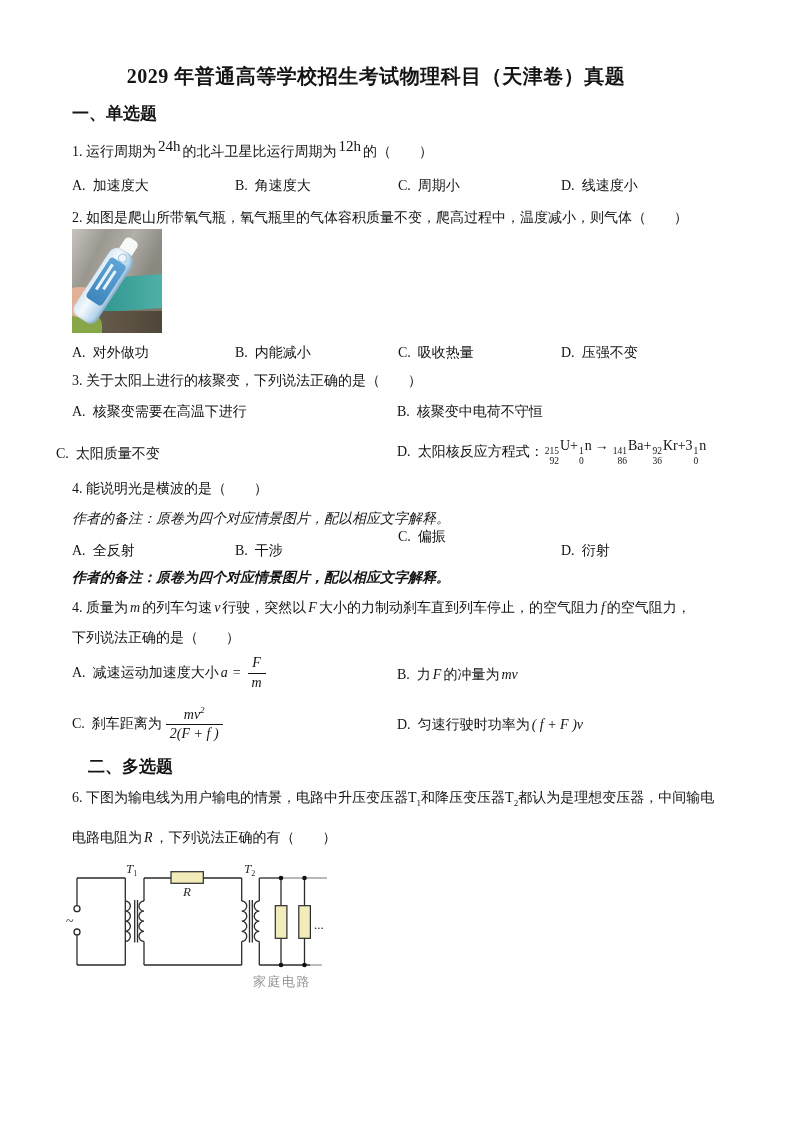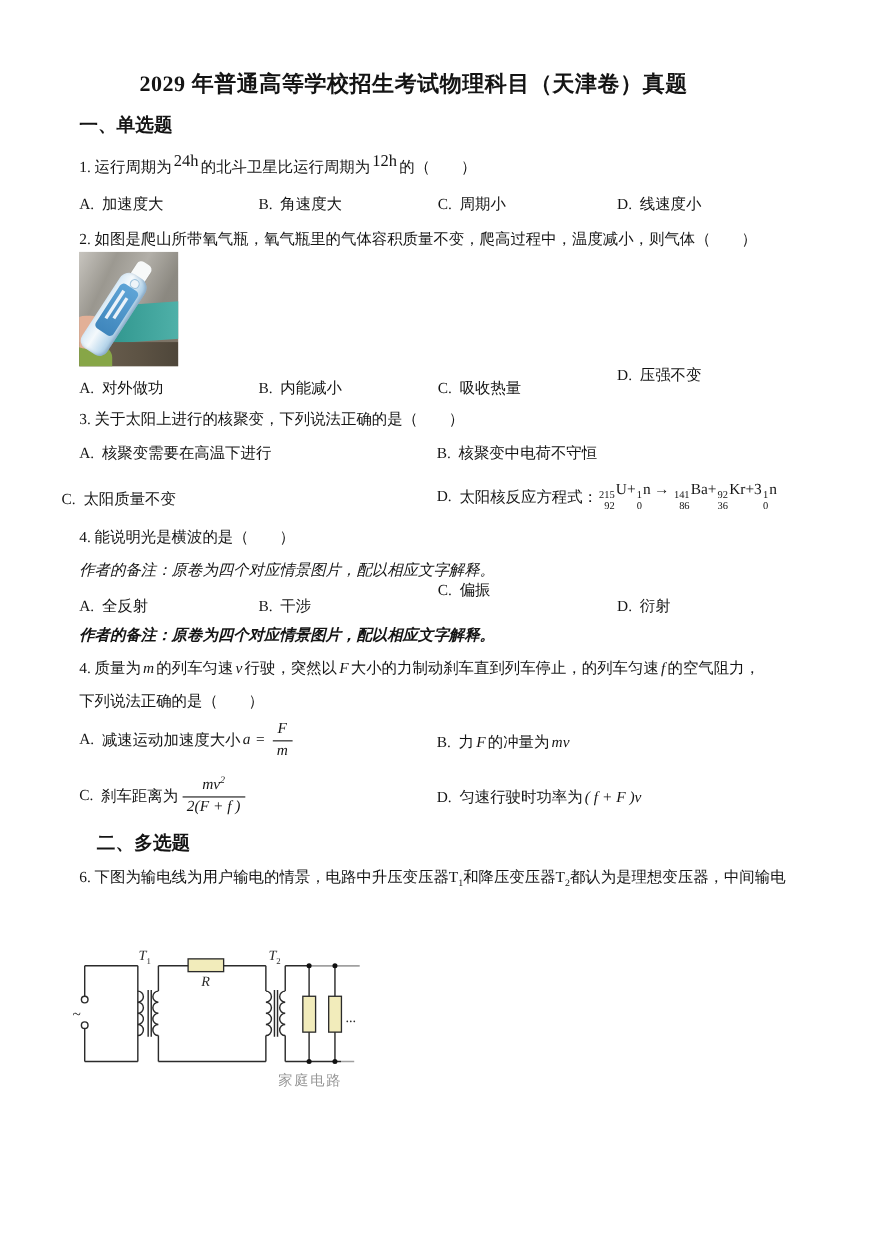--- a/index.html
+++ b/index.html
@@ -79,21 +79,21 @@
       <div class="labelb">
         <div class="mark" style="left:4px;top:6px;width:3px;height:30px;"></div>
         <div class="mark" style="left:10px;top:10px;width:3px;height:22px;"></div>
       </div>
     </div>
   </div>
 
   <div class="abs opt" style="left:72px;top:344px;"><span class="lab">A.</span><span>对外做功</span></div>
   <div class="abs opt" style="left:235px;top:344px;"><span class="lab">B.</span><span>内能减小</span></div>
   <div class="abs opt" style="left:398px;top:344px;"><span class="lab">C.</span><span>吸收热量</span></div>
-  <div class="abs opt" style="left:561px;top:332px;"><span class="lab">D.</span><span>压强不变</span></div>
+  <div class="abs opt" style="left:561px;top:344px;"><span class="lab">D.</span><span>压强不变</span></div>
 
   <div class="abs stem" style="left:72px;top:372px;">3. 关于太阳上进行的核聚变，下列说法正确的是（　　）</div>
   <div class="abs opt" style="left:72px;top:403px;"><span class="lab">A.</span><span>核聚变需要在高温下进行</span></div>
   <div class="abs opt" style="left:397px;top:403px;"><span class="lab">B.</span><span>核聚变中电荷不守恒</span></div>
   <div class="abs opt" style="left:56px;top:445px;"><span class="lab">C.</span><span>太阳质量不变</span></div>
   <div class="abs opt flexrow" style="left:397px;top:438px;height:28px;">
     <span class="lab">D.</span>
     <span>太阳核反应方程式：</span>
     <span class="eq"><span class="nuc">
           <span>215</span>
@@ -115,21 +115,21 @@
 
   <div class="abs stem" style="left:72px;top:480px;">4. 能说明光是横波的是（　　）</div>
   <div class="abs note" style="left:72px;top:510px;">作者的备注：原卷为四个对应情景图片，配以相应文字解释。</div>
   <div class="abs opt" style="left:72px;top:542px;"><span class="lab">A.</span><span>全反射</span></div>
   <div class="abs opt" style="left:235px;top:542px;"><span class="lab">B.</span><span>干涉</span></div>
   <div class="abs opt" style="left:398px;top:528px;text-align:center;"><span class="lab">C.</span><span>偏振</span></div>
   <div class="abs opt" style="left:561px;top:542px;"><span class="lab">D.</span><span>衍射</span></div>
   <div class="abs note note-bold" style="left:72px;top:569px;">作者的备注：原卷为四个对应情景图片，配以相应文字解释。</div>
 
   <div class="abs stem" style="left:72px;top:599px;">
-    <span>4. 质量为</span><span class="it">m</span><span>的列车匀速</span><span class="it">v</span><span>行驶，突然以</span><span class="it">F</span><span>大小的力制动刹车直到列车停止，的列车匀速</span><span class="it">f</span><span>的空气阻力，</span>
+    <span>4. 质量为</span><span class="it">m</span><span>的列车匀速</span><span class="it">v</span><span>行驶，突然以</span><span class="it">F</span><span>大小的力制动刹车直到列车停止，的空气阻力</span><span class="it">f</span><span>的空气阻力，</span>
   </div>
   <div class="abs stem" style="left:72px;top:629px;">下列说法正确的是（　　）</div>
 
   <div class="abs opt flexrow" style="left:72px;top:650px;height:46px;">
     <span class="lab">A.</span>
     <span>减速运动加速度大小</span>
     <span class="it">a</span>
     <span style="padding:0 3px;">=</span>
     <span class="frac">
         <span class="num it">F</span>
@@ -149,20 +149,23 @@
       </span>
   </div>
   <div class="abs opt" style="left:397px;top:716px;">
     <span class="lab">D.</span><span>匀速行驶时功率为</span><span class="it">( f + F )v</span>
   </div>
 
   <div class="abs heading" style="left:72px;top:755px;margin-left:16px;">二、多选题</div>
 
   <div class="abs stem" style="left:72px;top:789px;">
     <span>6. 下图为输电线为用户输电的情景，电路中升压变压器</span><span>T</span><sub style="font-size:9px;">1</sub><span>和降压变压器</span><span>T</span><sub style="font-size:9px;">2</sub><span>都认为是理想变压器，中间输电</span>
+  </div>
+  <div class="abs stem" style="left:72px;top:829px;">
+    <span>电路电阻为</span><span class="it">R</span><span>，下列说法正确的有（　　）</span>
   </div>
 
   <svg class="abs" style="left:60px;top:855px;" width="280" height="150" viewBox="0 0 280 150">
     <g fill="none" stroke="#2b2b2b" stroke-width="1.3">
       <path d="M17,23 H65.3 M17,110 H65.3 M65.3,23 V110"></path>
       <path d="M17,23 V50.5 M17,80.5 V110"></path>
       <circle cx="17" cy="53.7" r="3" fill="#fff"></circle>
       <circle cx="17" cy="77" r="3" fill="#fff"></circle>
     </g>
     <text x="6" y="71" font-size="14" fill="#2b2b2b">~</text>

